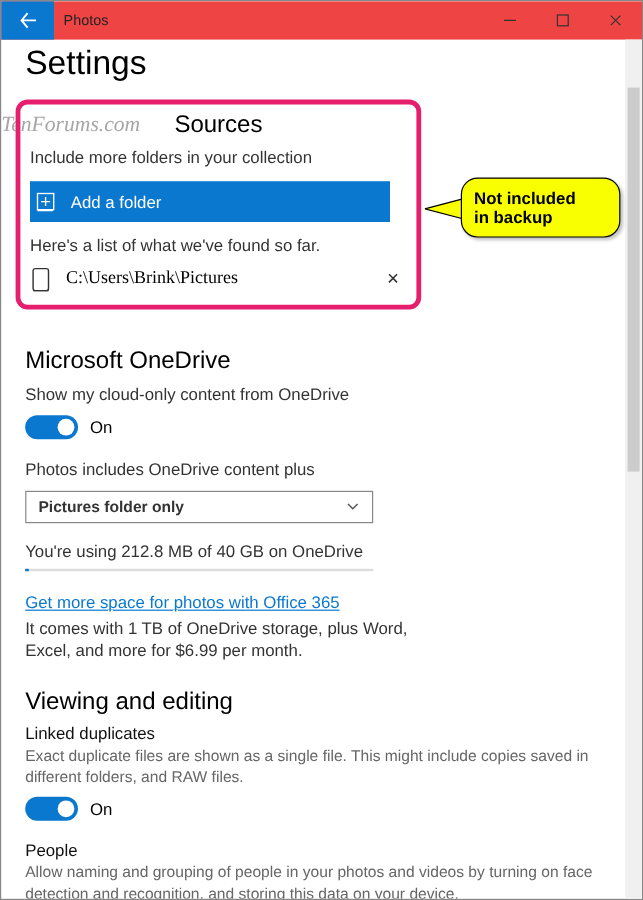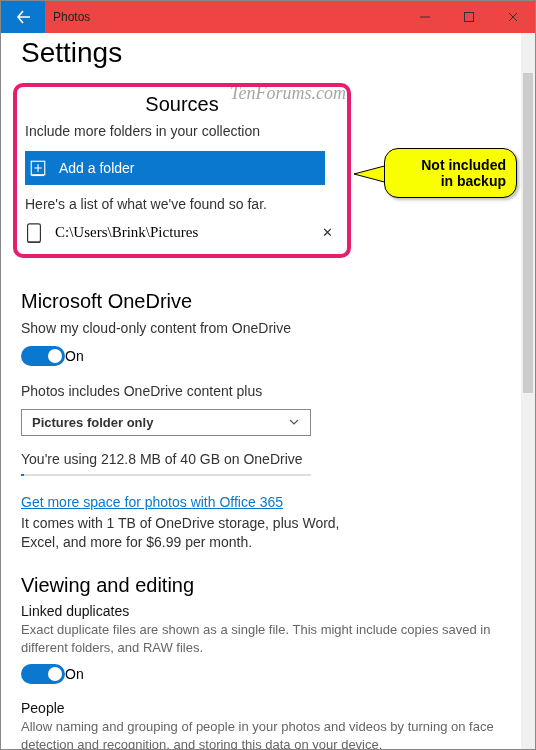--- a/index.html
+++ b/index.html
@@ -133,38 +133,38 @@
     left: 353px;
     top: 115px;
     width: 163px;
   }
   .callout .bubble {
     position: relative;
     background: #faff00;
     border: 1px solid #000;
     border-radius: 14px;
     padding: 8px 10px;
-    text-align: right;
+    text-align: left;
     font-weight: 700;
     font-size: 14px;
     color: #000;
     margin-left: 30px;
     width: 133px;
     box-shadow: 2px 2px 3px rgba(0,0,0,0.25);
     line-height: 1.15;
   }
   .callout svg.tail {
     position: absolute;
     left: 0px;
     top: 16px;
   }
   .toggle {
     display: flex;
     align-items: center;
-    gap: 0;
+    gap: 10px;
     margin: 8px 0 16px 0;
   }
   .toggle .track {
     width: 44px;
     height: 20px;
     border-radius: 10px;
     background: #0b78d0;
     position: relative;
   }
   .toggle .knob {
@@ -203,30 +203,28 @@
   a.link {
     color: #0b78d0;
     text-decoration: underline;
     font-size: 14px;
   }
   .space { height: 10px; }
   .subhead { font-size: 14px; color: #111; margin-bottom: 2px; }
   .desc { font-size: 13px; color: #666; line-height: 1.35; }
   .watermark {
     position: absolute;
-    top: 50px;
+    top: 60px;
     left: 0; right: 0;
-    text-align: center;
     font-family: Georgia, 'Times New Roman', serif;
     font-style: italic;
     color: rgba(150,150,150,0.85);
     font-size: 18px;
     pointer-events: none;
     text-shadow: 0 1px 1px rgba(255,255,255,0.6);
-    padding-left: 40px;
   }
 </style>
 </head>
 <body>
 
 <div class="titlebar">
   <div class="back-btn">
     <svg width="16" height="16" viewBox="0 0 16 16">
       <path d="M8 2 L3 8 L8 14 M3 8 H15" stroke="#fff" stroke-width="1.6" fill="none"></path>
     </svg>

